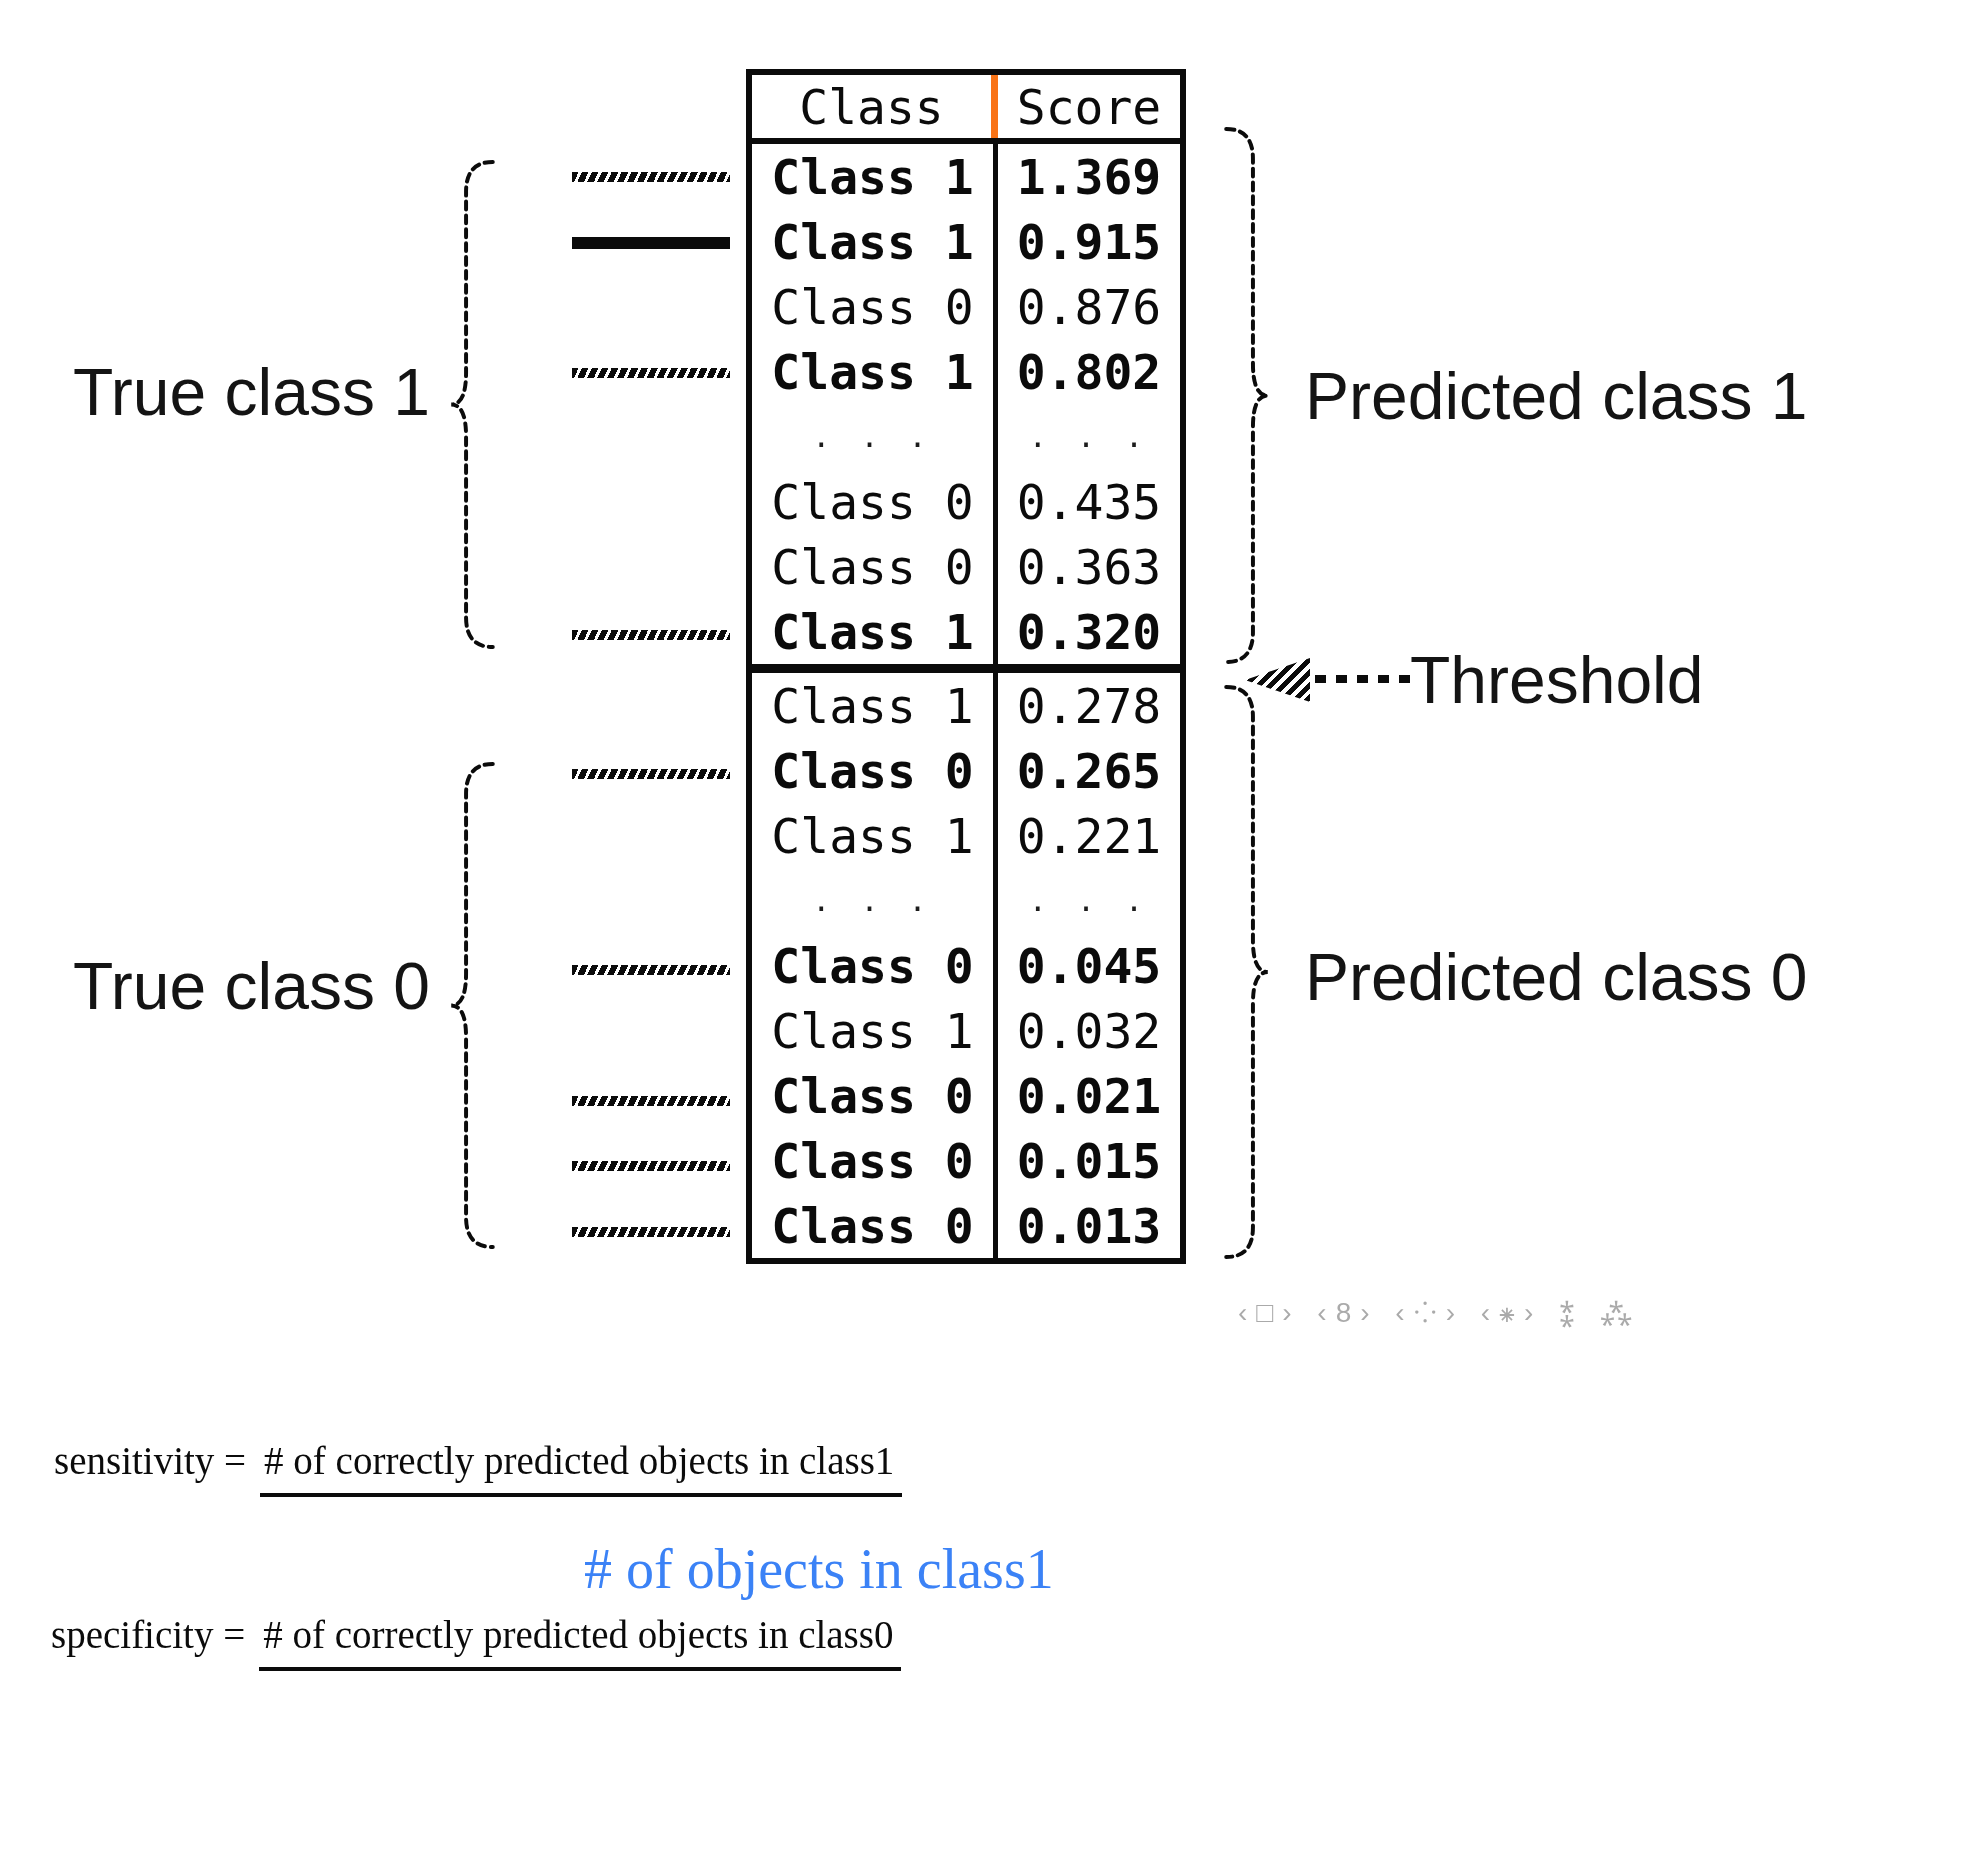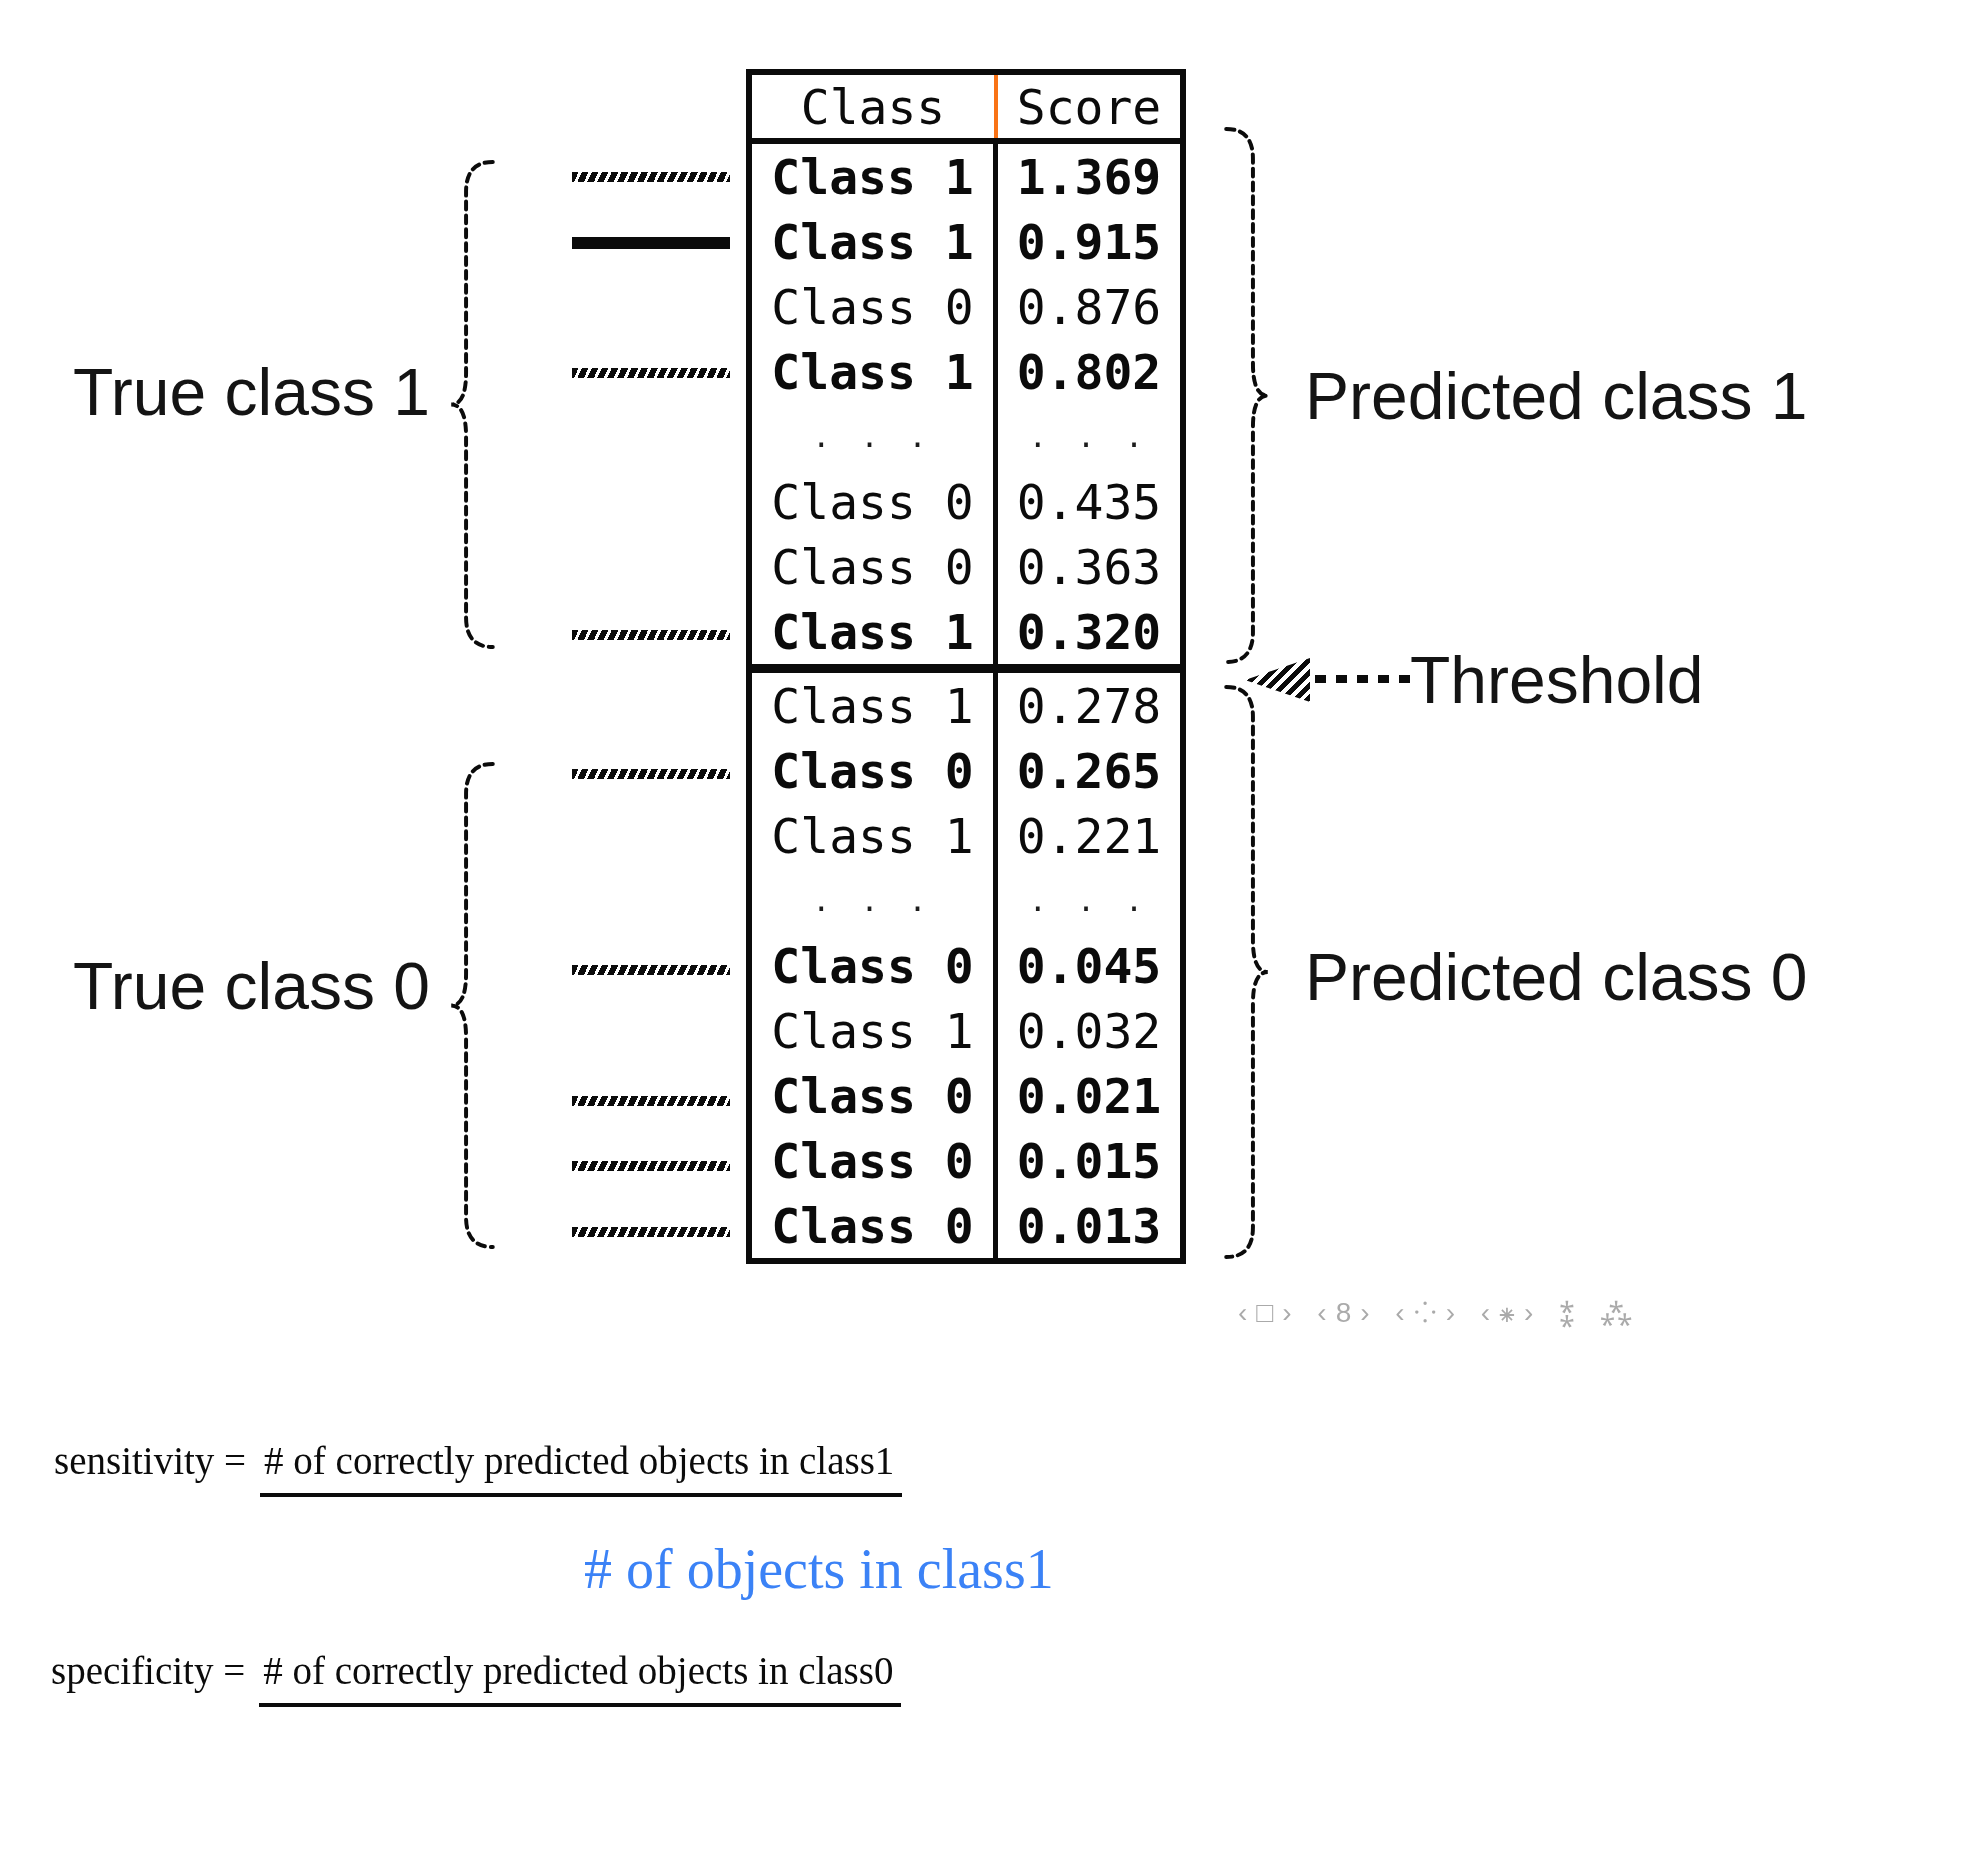--- a/index.html
+++ b/index.html
@@ -19,21 +19,21 @@
   #lbl-pred0{left:1305px;top:941px;}
   #lbl-threshold{left:1410px;top:644px;}
   
   .score-table{
     position:absolute;left:746px;top:69px;width:440px;
     border:6px solid #0b0b0b;box-sizing:border-box;background:#fff;
     font-family:"DejaVu Sans Mono",monospace;font-size:48px;
   }
   .thead{display:flex;height:63px;border-bottom:6px solid #0b0b0b;}
   .thead .cell{display:flex;align-items:center;justify-content:center;}
-  .class-col{width:246px;border-right:4px solid #f97316;box-sizing:border-box;}
+  .class-col{width:246px;border-right:7px solid #f97316;box-sizing:border-box;}
   .score-col{flex:1;}
   .tbody{display:block;}
   .tbody.upper{border-bottom:9px solid #0b0b0b;}
   .trow{display:flex;height:65px;}
   .trow .cell{display:flex;align-items:center;justify-content:center;white-space:nowrap;}
   .trow .class-cell{width:246px;border-right:5px solid #0b0b0b;box-sizing:border-box;}
   .trow .score-cell{flex:1;}
   .trow.correct{font-weight:bold;}
   .trow.ellipsis .cell{font-size:30px;letter-spacing:6px;color:#1c1c1c;}
   
@@ -63,21 +63,21 @@
   .formula{
     position:absolute;font-family:"Liberation Serif",serif;font-size:39px;
     white-space:nowrap;color:#0b0b0b;
   }
   .formula .lhs{margin-right:14px;}
   .formula .num{
     border-bottom:4px solid #0b0b0b;padding:0 8px 10px 4px;display:inline-block;
   }
   #f1{left:54px;top:1438px;}
   #f1den{left:584px;top:1537px;}
-  #f2{left:51px;top:1612px;margin-top:36px;}
+  #f2{left:51px;top:1612px;}
   #f2den{left:584px;top:1709px;}
   .den{
     position:absolute;font-family:"Liberation Serif",serif;font-size:56px;
     white-space:nowrap;color:#3b82f6;
   }
 </style>
 </head>
 <body>
 
 <div class="canvas">

